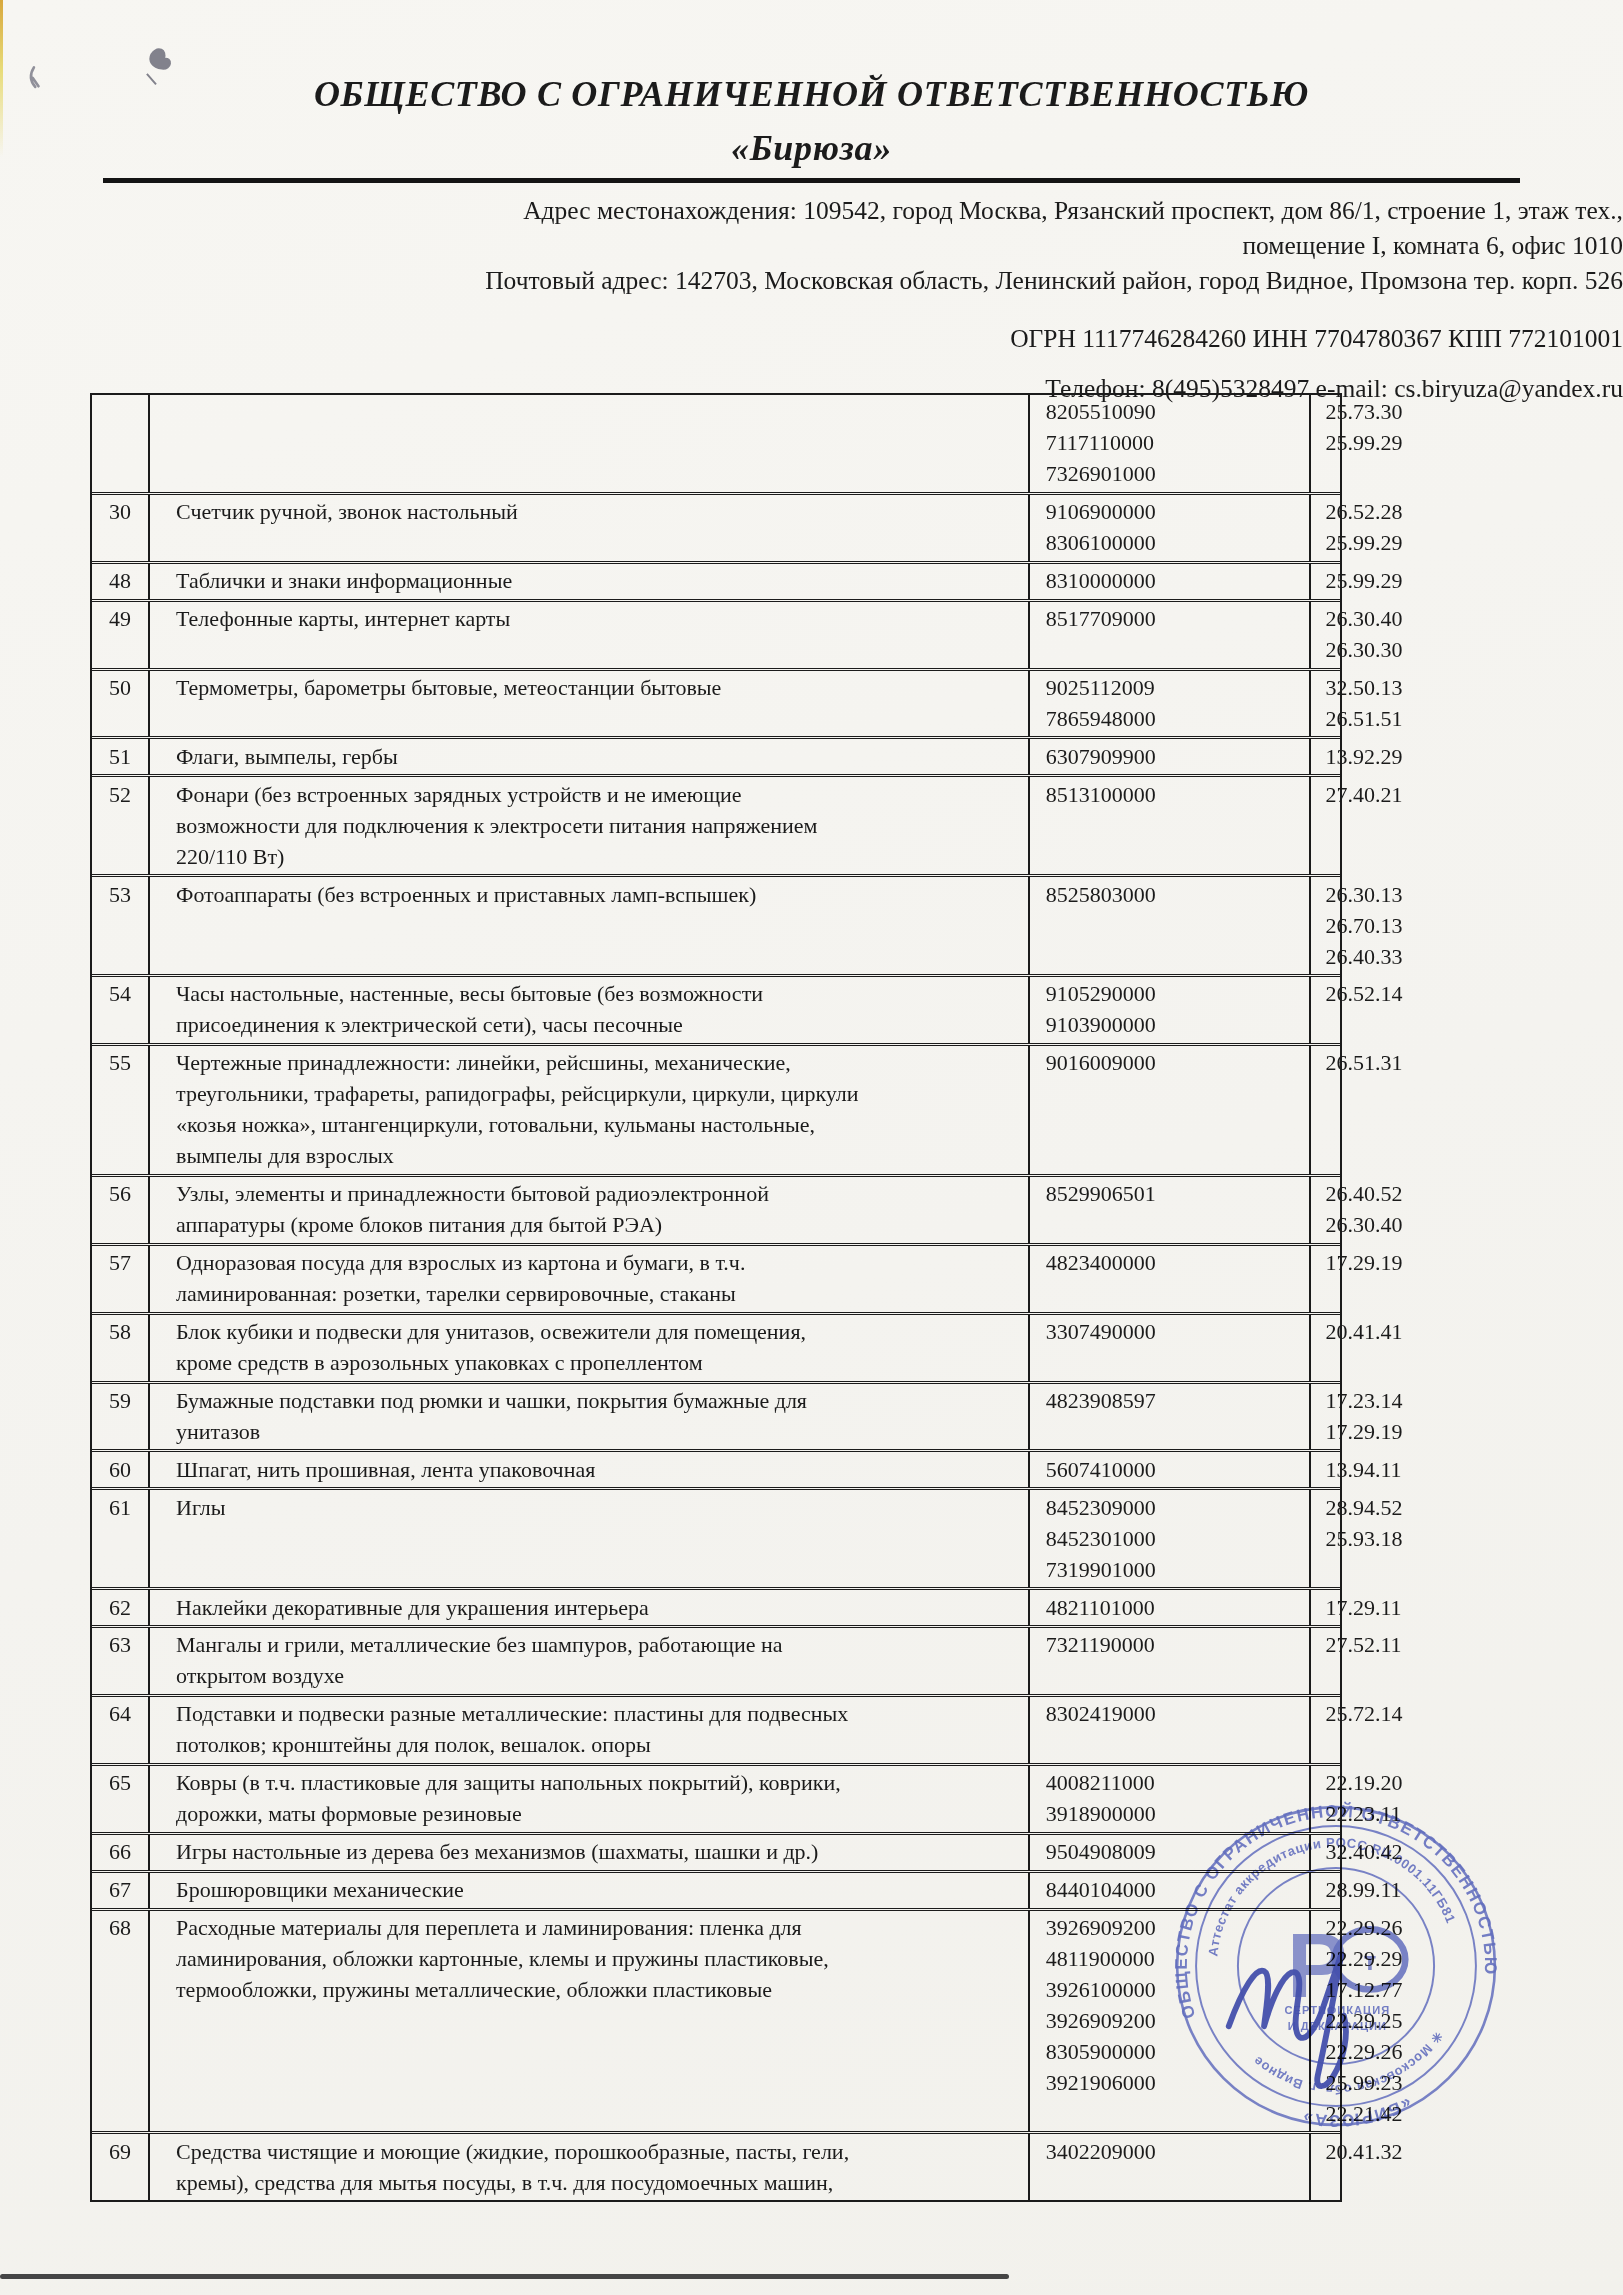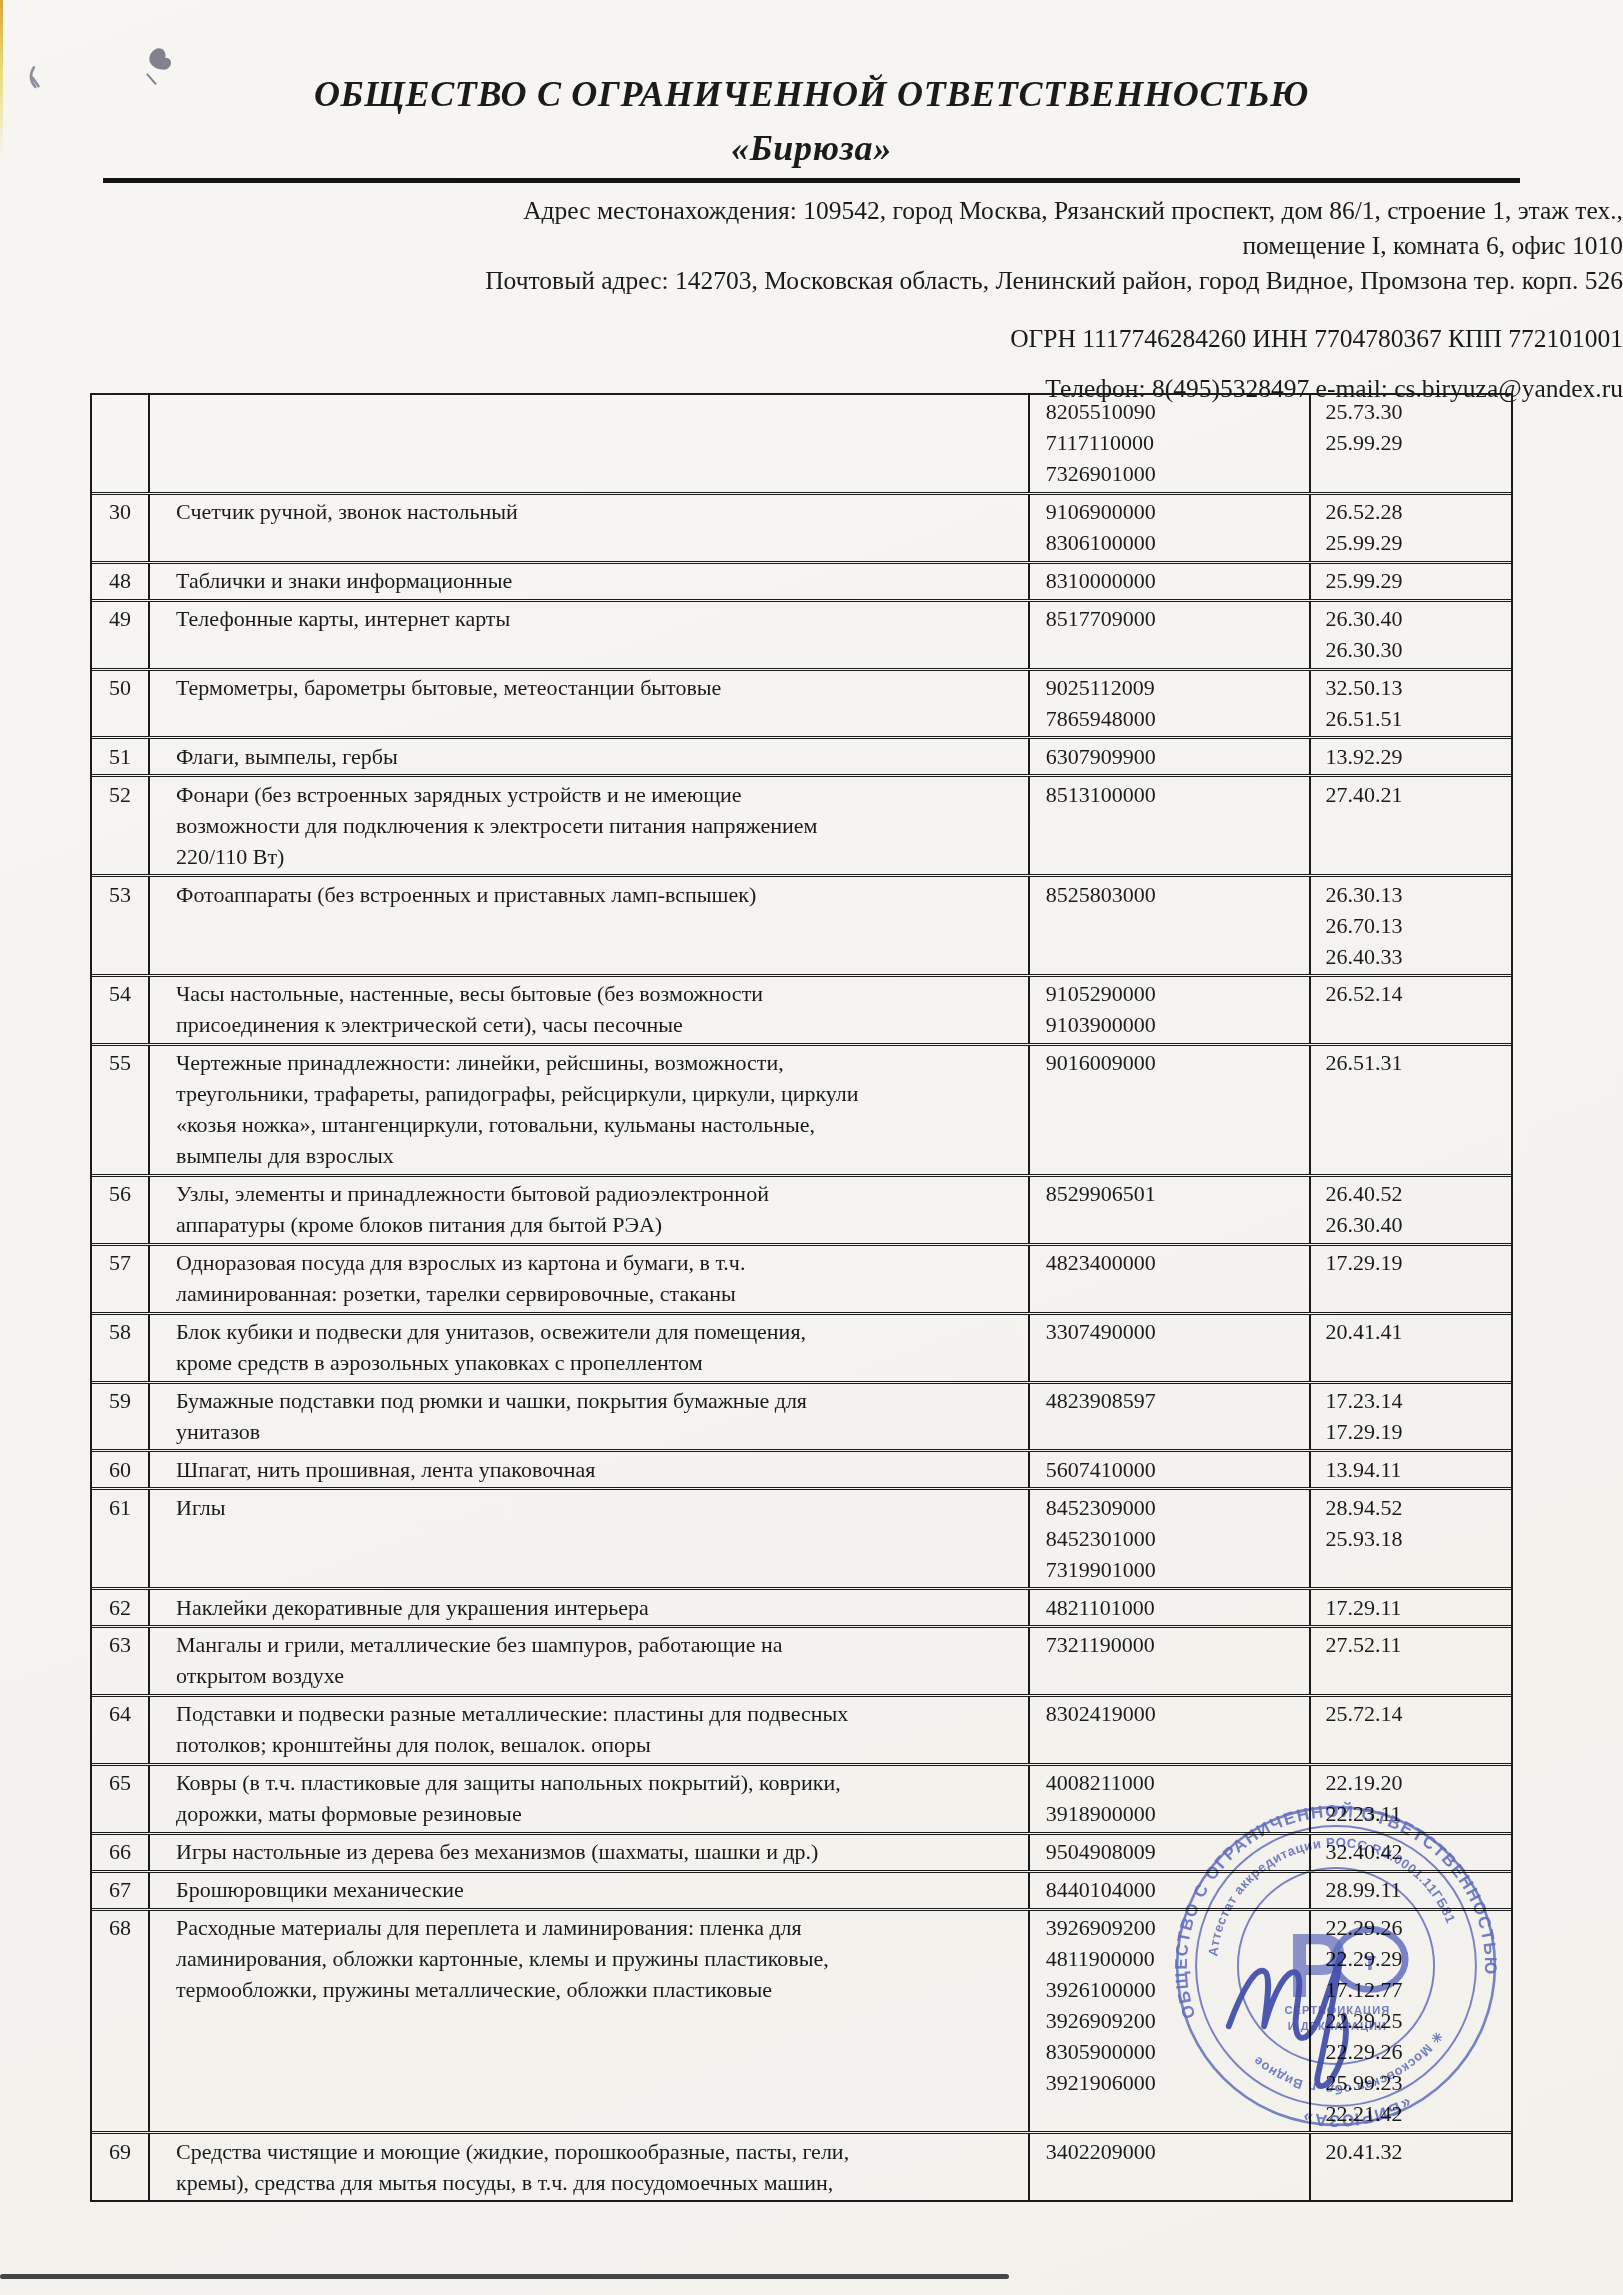--- a/index.html
+++ b/index.html
@@ -11,21 +11,21 @@
   }
   
   .hdr-title{position:absolute;left:0;right:0;text-align:center;font-weight:bold;font-style:italic;
     font-size:36px;letter-spacing:0.7px;white-space:nowrap;}
   .t1{top:73px;} .t2{top:127px;}
   .hdr-rule{position:absolute;left:103px;top:178px;width:1417px;height:4.6px;background:#141414;}
   .hdr-line{position:absolute;left:0;right:0;text-align:right;font-size:25.5px;line-height:33px;white-space:nowrap;}
   .a1{top:194px;} .a2{top:229px;} .a3{top:264px;} .a4{top:322px;} .a5{top:372px;padding-left:44px;}
   
   .doc-table{
-    position:absolute; left:90px; top:393px; width:1423px;
+    position:absolute; left:90px; top:393px; width:1252px;
     border:2.6px solid var(--ink); box-sizing:border-box; background:transparent;
   }
   .trow{display:grid; grid-template-columns:56px 880px 281px 200px; border-top:3.9px double var(--ink);}
   .trow:first-child{border-top:none;}
   .cell{box-sizing:border-box; padding:1.3px 0 2.6px 0; font-size:22px; line-height:31px; vertical-align:top;}
   .cell .ln{white-space:nowrap;}
   .cell.num{text-align:center;}
   .cell.desc{border-left:2px solid var(--ink); padding-left:26px; padding-right:5.2px;}
   .cell.codes{border-left:2px solid var(--ink); padding-left:15.7px;}
   .cell.classes{border-left:2px solid var(--ink); padding-left:14.4px;}
@@ -201,21 +201,21 @@
         </div>
         <div class="cell classes">
           <div class="ln">26.52.14</div>
         </div>
       </div>
       <div class="trow">
         <div class="cell num">
           <div class="ln">55</div>
         </div>
         <div class="cell desc">
-          <div class="ln">Чертежные принадлежности: линейки, рейсшины, возможности,</div>
+          <div class="ln">Чертежные принадлежности: линейки, рейсшины, механические,</div>
           <div class="ln">треугольники, трафареты, рапидографы, рейсциркули, циркули, циркули</div>
           <div class="ln">«козья ножка», штангенциркули, готовальни, кульманы настольные,</div>
           <div class="ln">вымпелы для взрослых</div>
         </div>
         <div class="cell codes">
           <div class="ln">9016009000</div>
         </div>
         <div class="cell classes">
           <div class="ln">26.51.31</div>
         </div>

